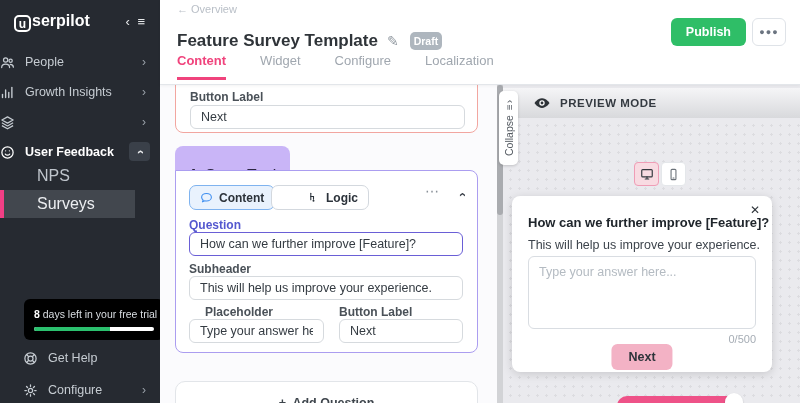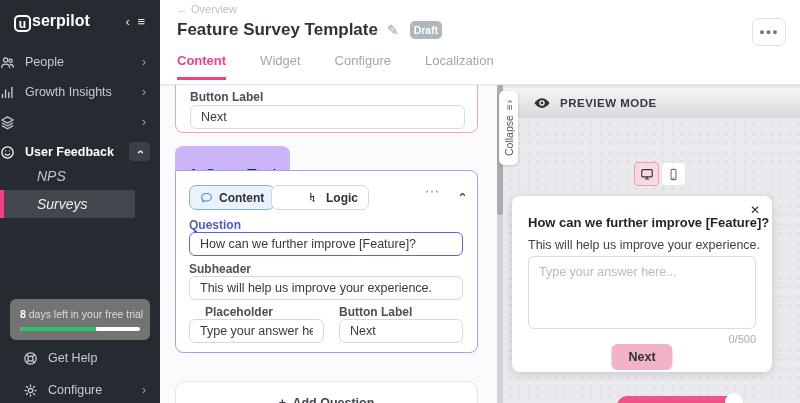--- a/index.html
+++ b/index.html
@@ -10,36 +10,36 @@
   .sidebar { position:absolute; left:0; top:0; width:160px; height:403px; background:#262a31; }
   .logo { position:absolute; left:14px; top:12px; color:#fff; font-size:16px; font-weight:700; cursor:pointer; }
   .logo-u { display:inline-block; width:17px; height:17px; line-height:15px; text-align:center; border:2px solid #fff; border-radius:5px; font-size:12px; margin-right:1px; vertical-align:-2px; }
   .side-collapse { position:absolute; right:13px; top:14px; color:#e8eaec; font-size:13px; letter-spacing:2px; cursor:pointer; }
   .nav-item { position:absolute; left:0; width:160px; height:28px; display:flex; align-items:center; padding-left:0; color:#c6ccd2; font-size:12.5px; cursor:pointer; }
   .nav-item .nicon { width:16px; height:16px; margin-right:9px; flex:0 0 16px; display:flex; align-items:center; }
   .nav-item .chev { position:absolute; right:14px; color:#9aa1a9; font-size:12px; }
   .nav-item.active-parent { color:#fff; font-weight:700; }
   .chev-box { position:absolute; right:10px; top:4px; width:21px; height:19px; background:#3a4049; border-radius:4px; display:flex; align-items:center; justify-content:center; }
   .chev-up { display:inline-block; transform:rotate(-90deg); color:#e8eaec; font-size:12px; }
-  .sub-item { position:absolute; left:0; width:135px; height:28px; line-height:28px; padding-left:37px; color:#bfc5cc; font-size:14px; cursor:pointer;font-style:italic; }
+  .sub-item { position:absolute; left:0; width:135px; height:28px; line-height:28px; padding-left:37px; color:#bfc5cc; font-size:16px; cursor:pointer; }
   .sub-item.selected { background:#42474e; color:#eceef1; }
   .sub-item.selected::before { content:""; position:absolute; left:0; top:0; width:4px; height:28px; background:#f23f85; }
-  .trial-box { position:absolute; left:10px; top:299px; width:140px; height:41px; background:#737373; border-radius:6px; padding:9px 10px 0; }
+  .trial-box { position:absolute; left:24px; top:299px; width:140px; height:41px; background:#000000; border-radius:6px; padding:9px 10px 0; }
   .trial-text { color:#d9dde2; font-size:10.5px; white-space:nowrap; }
   .trial-text b { color:#fff; }
   .trial-track { margin-top:7px; height:4px; background:#fff; border-radius:2px; overflow:hidden; }
   .trial-fill { width:63%; height:100%; background:#2bc06e; }
   .foot-item { position:absolute; left:0; width:160px; height:26px; display:flex; align-items:center; padding-left:23px; color:#c6ccd2; font-size:12.5px; cursor:pointer; }
   .foot-item .nicon { width:16px; height:16px; margin-right:9px; display:flex; align-items:center; }
   .foot-item .chev { position:absolute; right:14px; color:#9aa1a9; font-size:12px; }
 
   
   .header { position:absolute; left:160px; top:0; width:640px; height:85px; background:#fff; border-bottom:1px solid #e3e6ea; box-shadow:0 1px 3px rgba(0,0,0,.05); z-index:3; }
   .breadcrumb { position:absolute; left:17px; top:3px; color:#b9bfc7; font-size:11px; cursor:pointer; }
-  .title-row { position:absolute; left:17px; top:20px; display:flex; align-items:center; }
+  .title-row { position:absolute; left:17px; top:31px; display:flex; align-items:center; }
   .page-title { font-size:17px; font-weight:700; color:#2f3439; }
   .edit-pencil { margin-left:9px; color:#8f979f; font-size:14px; cursor:pointer; }
   .draft-badge { margin-left:11px; background:#aeb6be; color:#fff; font-size:10.5px; font-weight:700; padding:3px 4px; border-radius:5px; }
   .publish-btn { position:absolute; right:54px; top:18px; background:#2fbe67; color:#fff; font-weight:700; font-size:12.5px; padding:7px 15px; border:none; border-radius:6px; cursor:pointer; font-family:inherit; }
   .more-btn { position:absolute; right:14px; top:18px; width:34px; height:28px; background:#fff; border:1px solid #dfe3e8; border-radius:6px; color:#6b7480; font-size:9px; letter-spacing:1px; cursor:pointer; font-family:inherit; }
   .tabs { position:absolute; left:17px; top:53px; display:flex; gap:34px; }
   .tab { font-size:13px; color:#a0a7af; padding-bottom:9px; cursor:pointer; }
   .tab.active { color:#f0437c; font-weight:700; border-bottom:3px solid #f0437c; }
 
   
@@ -186,20 +186,21 @@
     </div>
   </div>
 
   <div class="header">
     <div class="breadcrumb"><span>←</span> <span>Overview</span></div>
     <div class="title-row">
       <span class="page-title">Feature Survey Template</span>
       <span class="edit-pencil">✎</span>
       <span class="draft-badge">Draft</span>
     </div>
+    <button class="publish-btn">Publish</button>
     <button class="more-btn">●●●</button>
     <div class="tabs">
       <div class="tab active">Content</div>
       <div class="tab">Widget</div>
       <div class="tab">Configure</div>
       <div class="tab">Localization</div>
     </div>
   </div>
 
   <div class="content">

